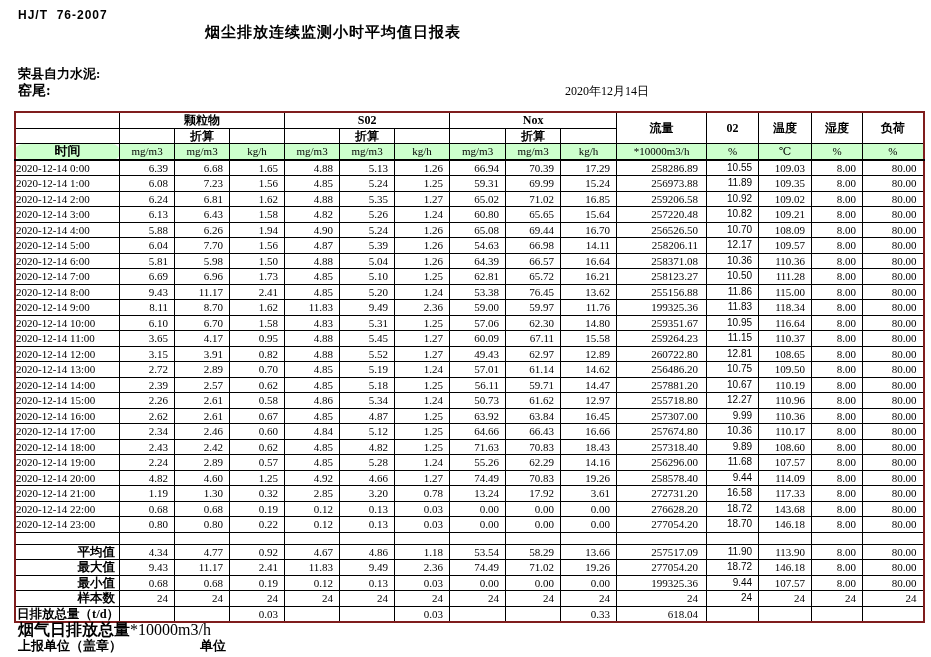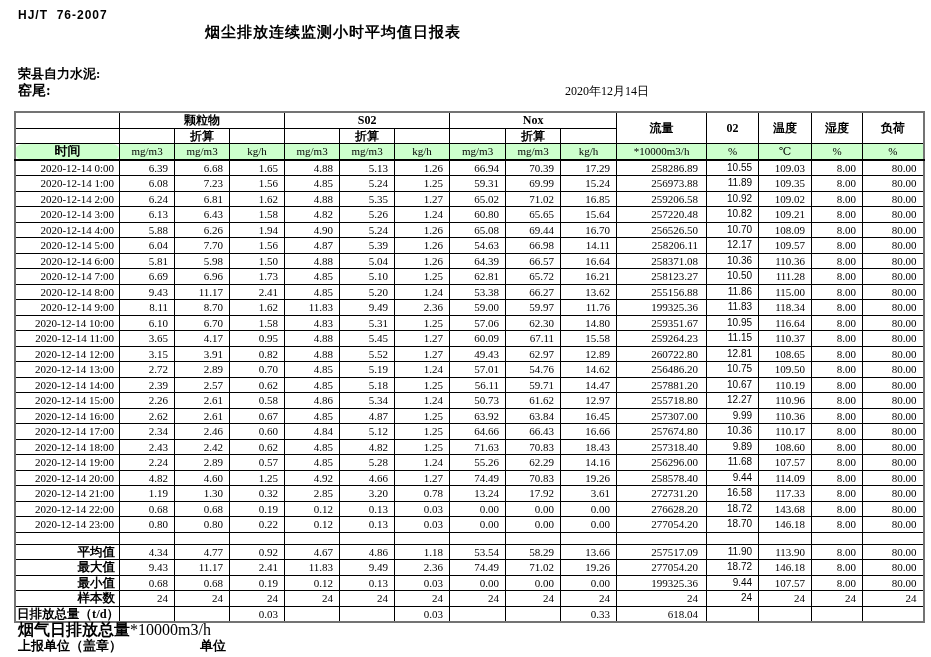--- a/index.html
+++ b/index.html
@@ -15,33 +15,33 @@
   #location{left:18px;top:82px;font-weight:bold;font-size:14px;}
   #rdate{left:565px;top:83px;font-size:12px;}
   #ftotal{left:18px;top:620px;font-size:16px;}
   #ftotal .cnb{font-weight:bold;}
   #freport{left:18px;top:637px;font-weight:bold;font-size:13px;}
   #funit{left:200px;top:637px;font-weight:bold;font-size:13px;}
 
   table{
     position:absolute;left:14px;top:111px;
     border-collapse:collapse;table-layout:fixed;
-    border:2px solid #737373;
+    border:2px solid #7f1d1d;
     font-size:11px;
   }
   td{
     border:1px solid #000;
     height:14.5px;line-height:14.5px;
     padding:0;overflow:hidden;white-space:nowrap;
   }
   thead td{text-align:center;}
   .cn{font-weight:bold;font-size:12px;}
   tr.units td{background:#ccffcc;border-bottom:2px solid #000;}
   tr.units td.time-h{font-weight:bold;font-size:13px;border-radius:8px;}
-  td.time{text-align:right;padding-right:5px;font-size:11px;}
+  td.time{padding-right:5px;font-size:11px;}
   td.num{text-align:right;padding-right:6px;}
   td.num-flow{text-align:right;padding-right:8px;}
   tbody td:nth-child(12){font-family:"Liberation Sans","DejaVu Sans",sans-serif;font-size:10px;}
   td.slabel{text-align:right;padding-right:4px;font-weight:bold;font-size:12.5px;}
   td.slabel-left{text-align:right;padding-left:1px;font-weight:bold;font-size:12.5px;}
   tr.spacer td{height:11px;line-height:11px;}
 </style>
 </head>
 <body>
 
@@ -250,21 +250,21 @@
       </tr>
       <tr>
         <td class="time">2020-12-14 8:00</td>
         <td class="num">9.43</td>
         <td class="num">11.17</td>
         <td class="num">2.41</td>
         <td class="num">4.85</td>
         <td class="num">5.20</td>
         <td class="num">1.24</td>
         <td class="num">53.38</td>
-        <td class="num">66.27</td>
+        <td class="num">76.45</td>
         <td class="num">13.62</td>
         <td class="num-flow">255156.88</td>
         <td class="num">11.86</td>
         <td class="num">115.00</td>
         <td class="num">8.00</td>
         <td class="num">80.00</td>
       </tr>
       <tr>
         <td class="time">2020-12-14 9:00</td>
         <td class="num">8.11</td>
@@ -335,21 +335,21 @@
       </tr>
       <tr>
         <td class="time">2020-12-14 13:00</td>
         <td class="num">2.72</td>
         <td class="num">2.89</td>
         <td class="num">0.70</td>
         <td class="num">4.85</td>
         <td class="num">5.19</td>
         <td class="num">1.24</td>
         <td class="num">57.01</td>
-        <td class="num">54.76</td>
+        <td class="num">61.14</td>
         <td class="num">14.62</td>
         <td class="num-flow">256486.20</td>
         <td class="num">10.75</td>
         <td class="num">109.50</td>
         <td class="num">8.00</td>
         <td class="num">80.00</td>
       </tr>
       <tr>
         <td class="time">2020-12-14 14:00</td>
         <td class="num">2.39</td>

